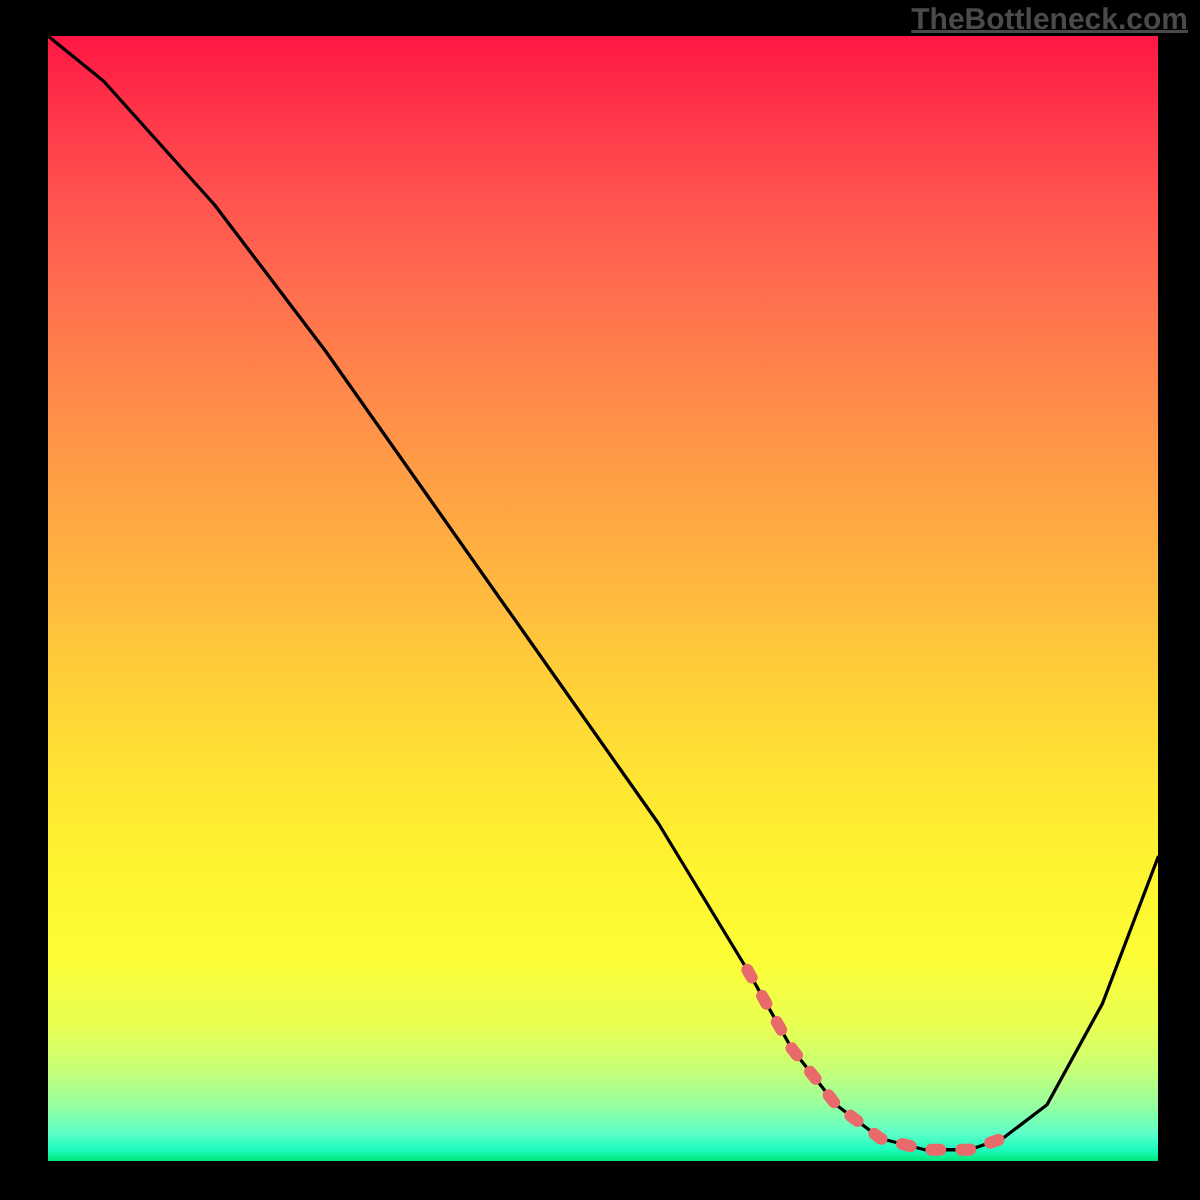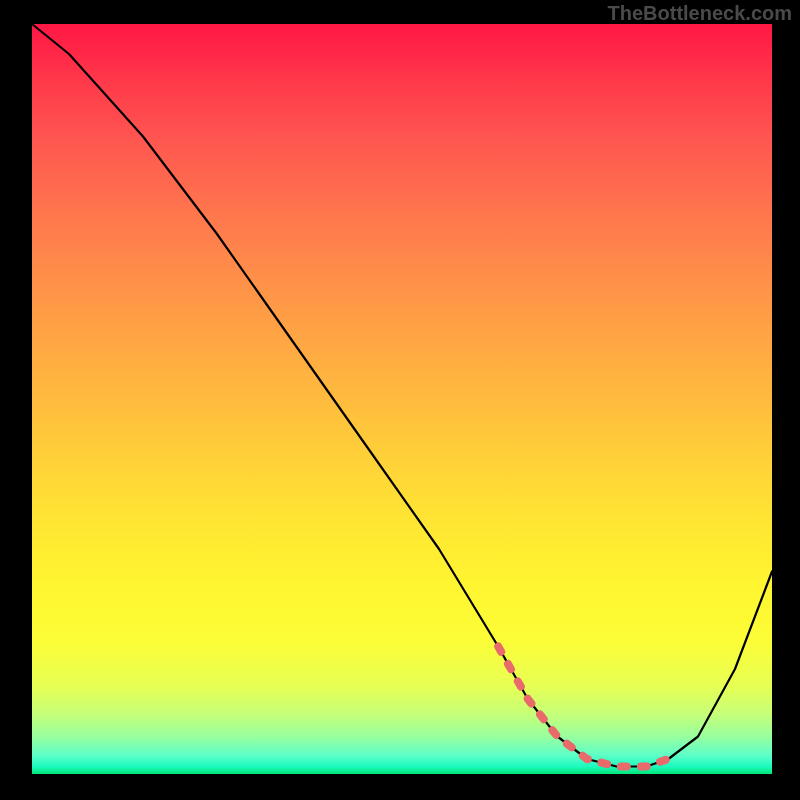--- a/index.html
+++ b/index.html
@@ -11,20 +11,21 @@
     font-family: Arial, sans-serif;
   }
   .watermark {
     position: absolute;
     top: 2px;
     right: 8px;
     color: #4a4a4a;
     font-size: 20px;
     font-weight: bold;
     z-index: 10;
+    text-decoration: underline;
   }
   .plot-area {
     position: absolute;
     left: 32px;
     top: 24px;
     width: 740px;
     height: 750px;
   }
   .gradient-bg {
     position: absolute;

